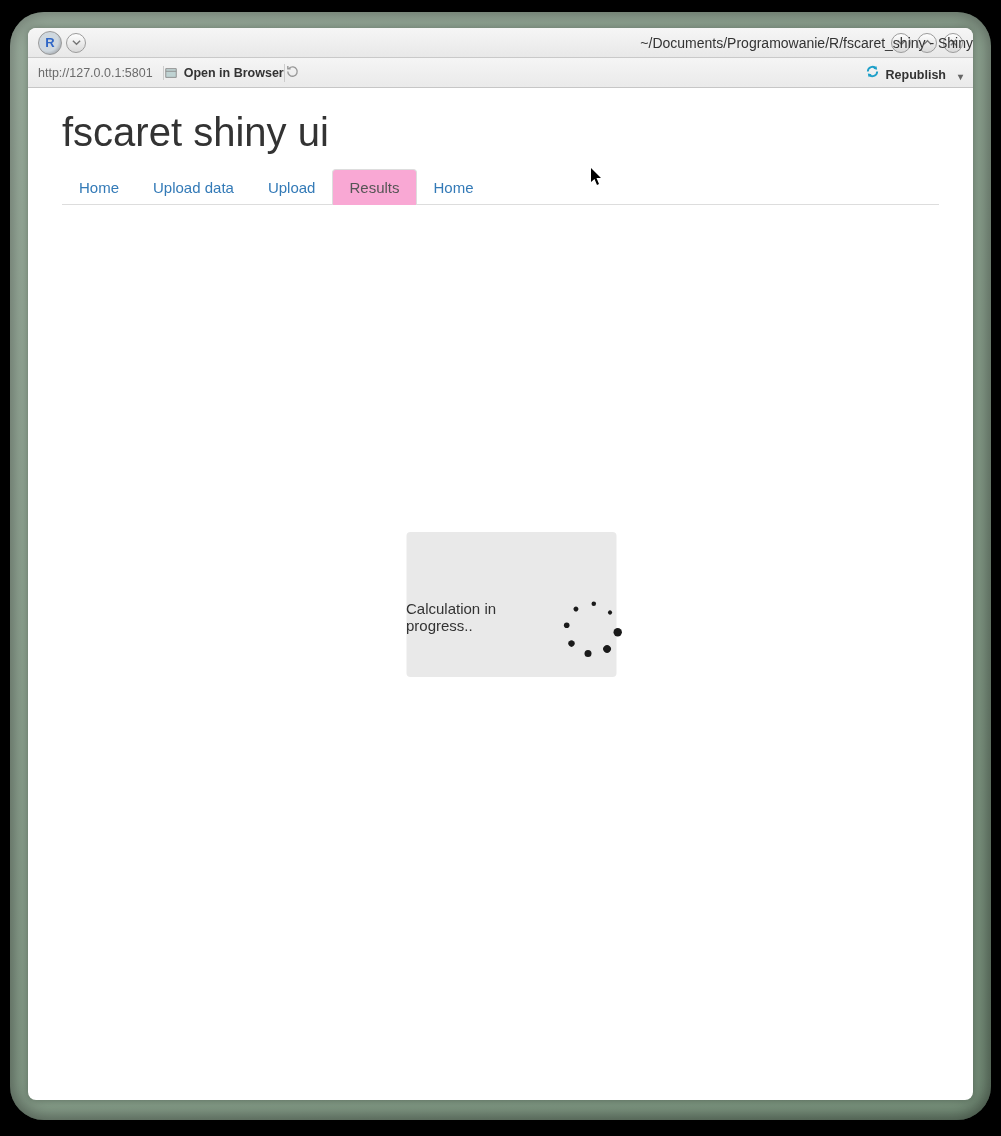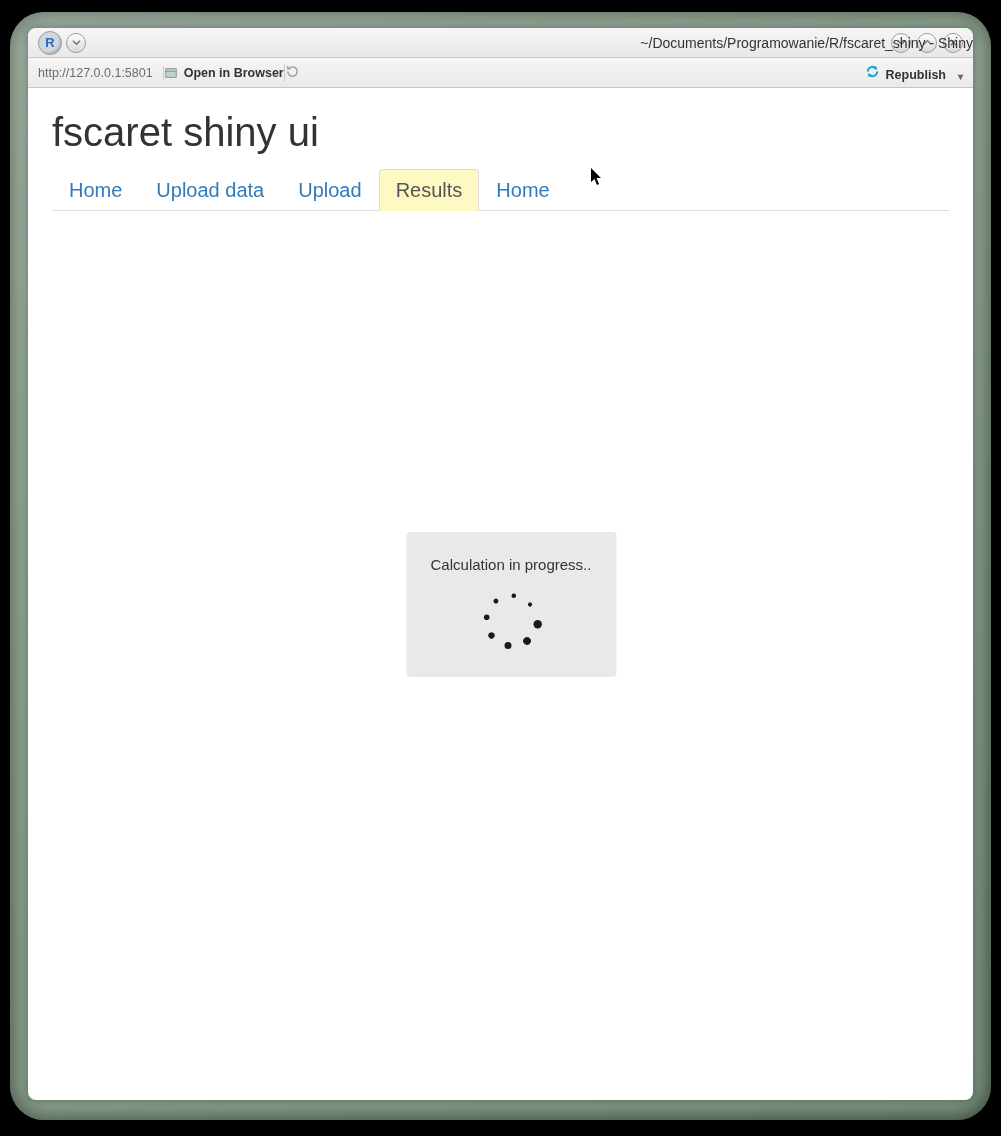--- a/index.html
+++ b/index.html
@@ -81,69 +81,69 @@
   .url { color:#6b6b6b; padding-right:10px; border-right:1px solid #ccc; }
   .openb { display:flex; align-items:center; gap:6px; cursor:pointer; color:#333; font-weight:700; }
   .tool-sep { width:1px; height:18px; background:#ccc; }
   .refresh { color:#888; cursor:pointer; }
   .republish-wrap { margin-left:auto; display:flex; align-items:flex-end; gap:6px; cursor:pointer; font-weight:600; color:#333; }
   .republish-spinner { color:#1fa0c9; font-size:13px; }
   .caret { margin-left:6px; color:#666; font-size:10px; }
 
   
   .page {
-    padding: 22px 24px;
+    padding: 22px 34px;
     height: calc(100% - 60px);
     background:#fff;
     position:relative;
     border-radius:18px;
   }
   .page-title {
     font-size: 40px;
     font-weight: 400;
     color: #333;
     margin-bottom: 14px;
   }
   
   .nav-tabs {
     display:flex;
     border-bottom: 1px solid #ddd;
-    font-size: 20px;
+    font-size: 15px;
   }
   .nav-tabs .tab {
     padding: 9px 16px;
     color: #337ab7;
     cursor:pointer;
     border:1px solid transparent;
     border-bottom:none;
     border-radius: 4px 4px 0 0;
     margin-bottom:-1px;
   }
   .nav-tabs .tab.active {
     color:#555;
-    background:#fef9c3;
+    background:#f9a8d4;
     border-color:#ddd #ddd #fff #ddd;
   }
 
   
   .cursor {
     position:absolute;
     left: 562px; top: 79px;
     width: 14px; height:20px;
     pointer-events:none;
   }
 
   
   .progress-box {
     position:absolute;
     left: 50%; top: 444px; transform: translateX(-45%);
     width: 210px; height: 145px;
     background: #e9e9e9;
     border-radius: 4px;
-    display:flex; flex-direction:column; align-items:center;
+    display:flex; align-items:center;
     padding-top: 24px;
     font-size: 15px; color:#333;
   }
   .spinner {
     margin-top: 22px;
     width: 50px; height:50px;
     position:relative;
     animation: spin 1.2s linear infinite;
   }
   .spinner .dot {

